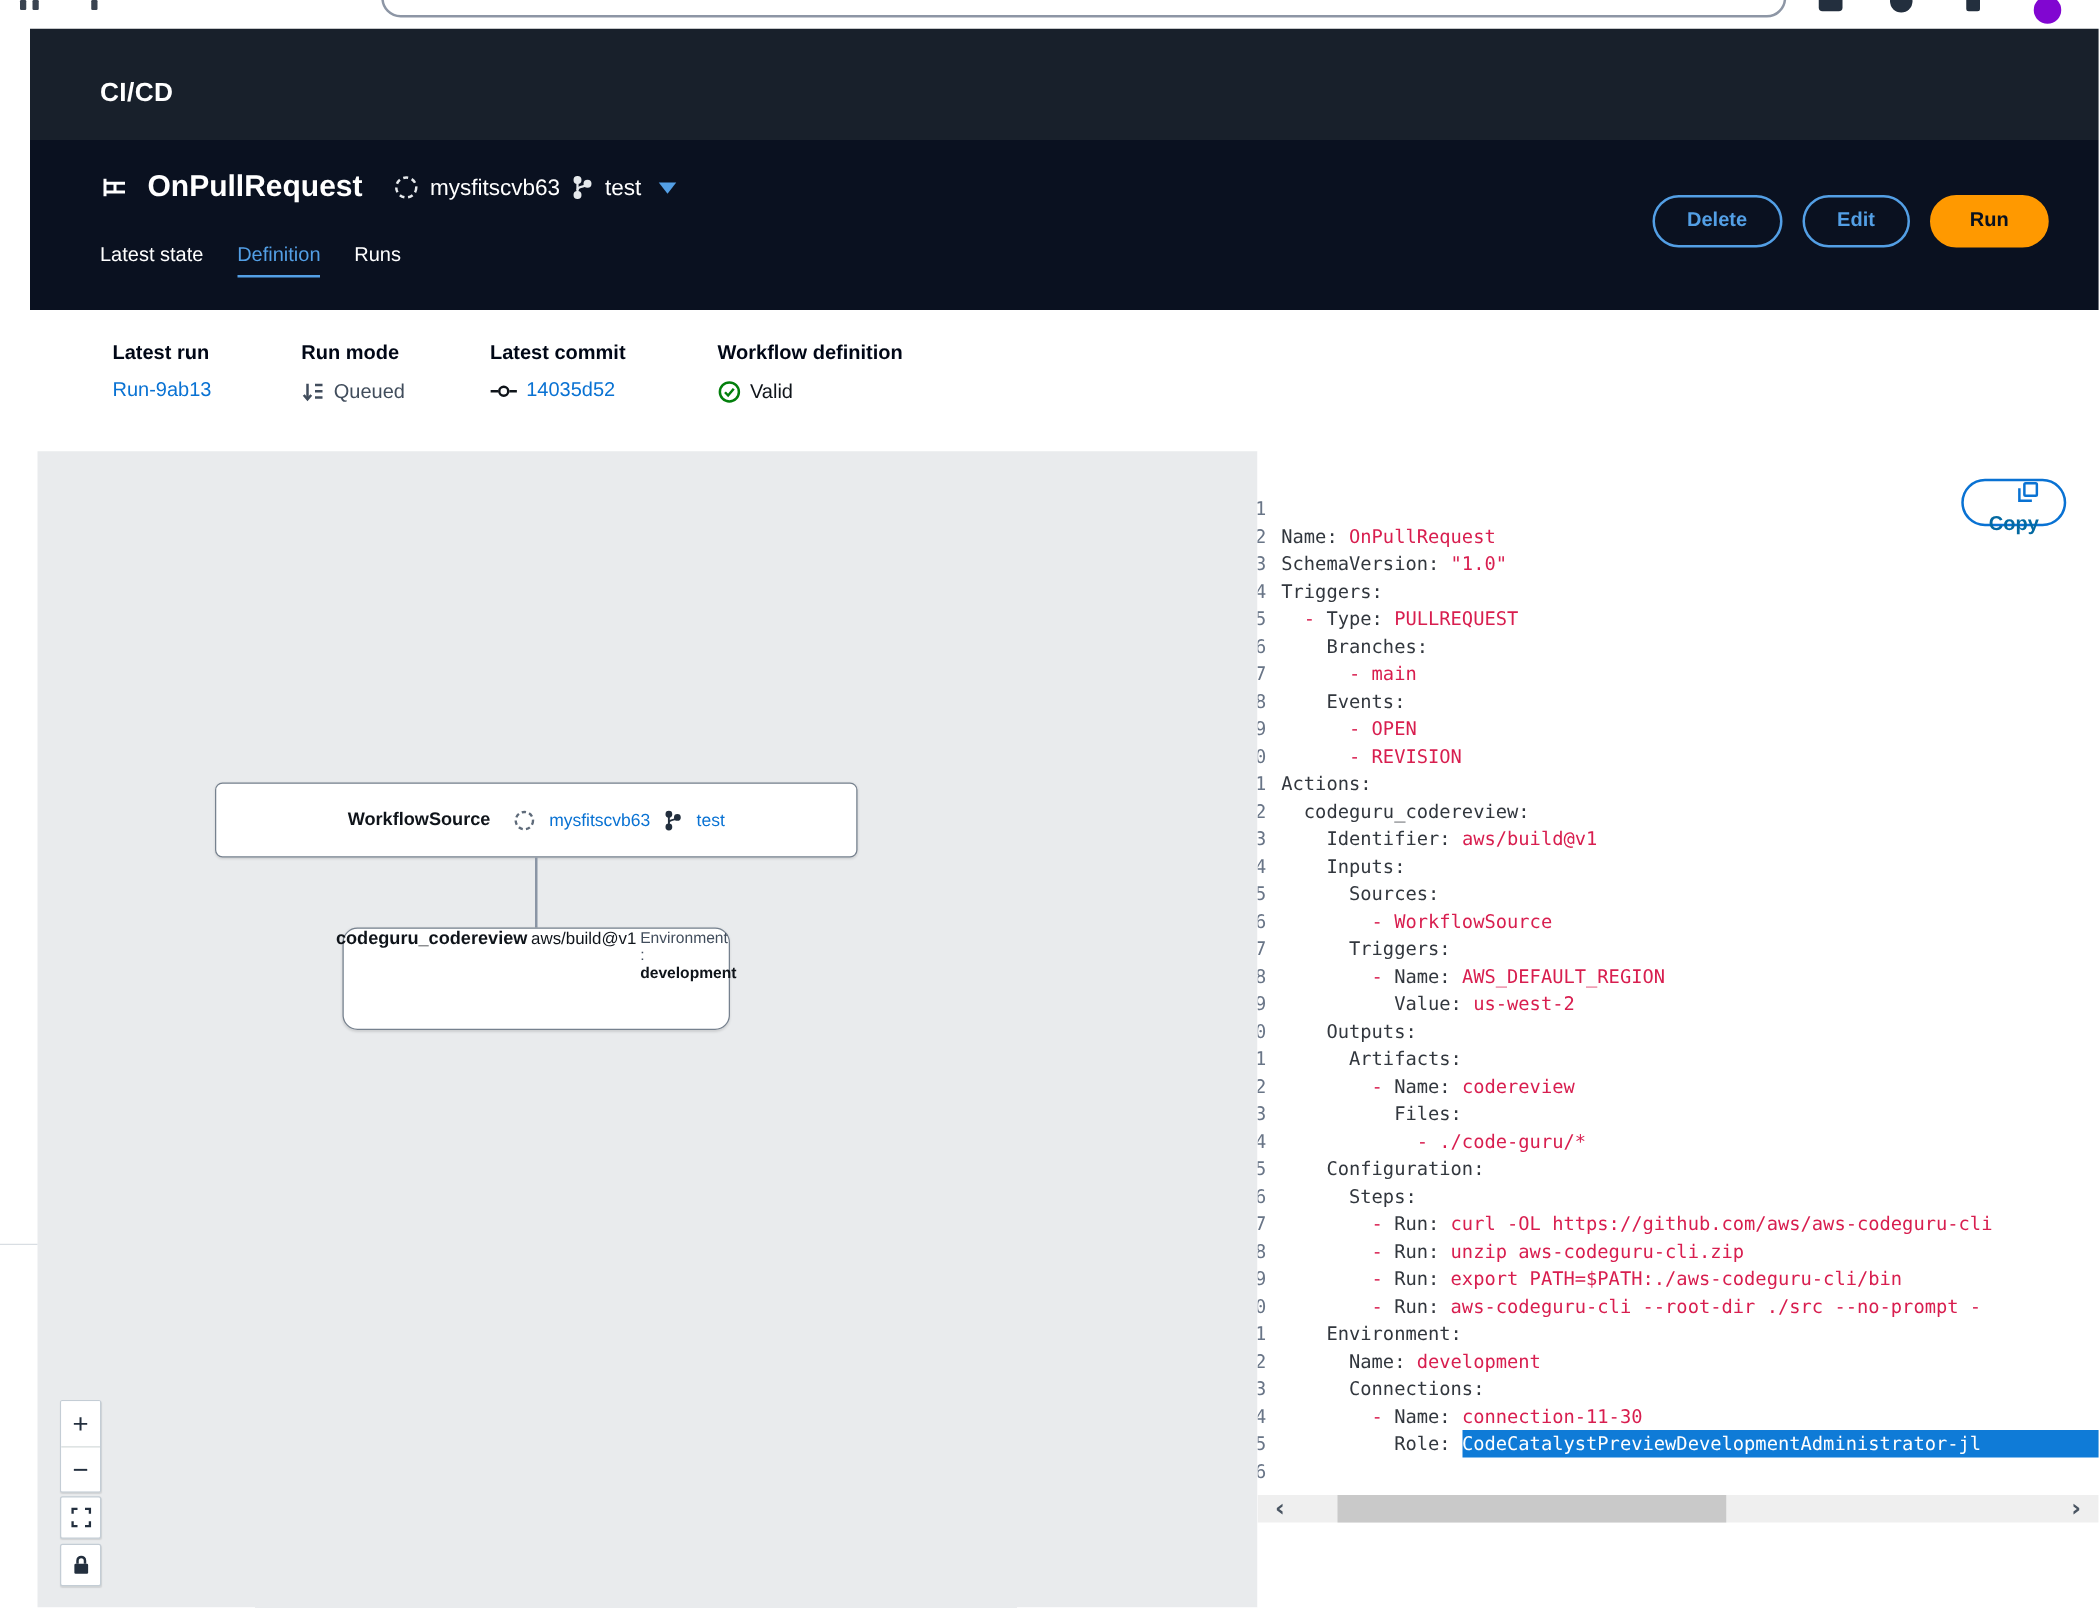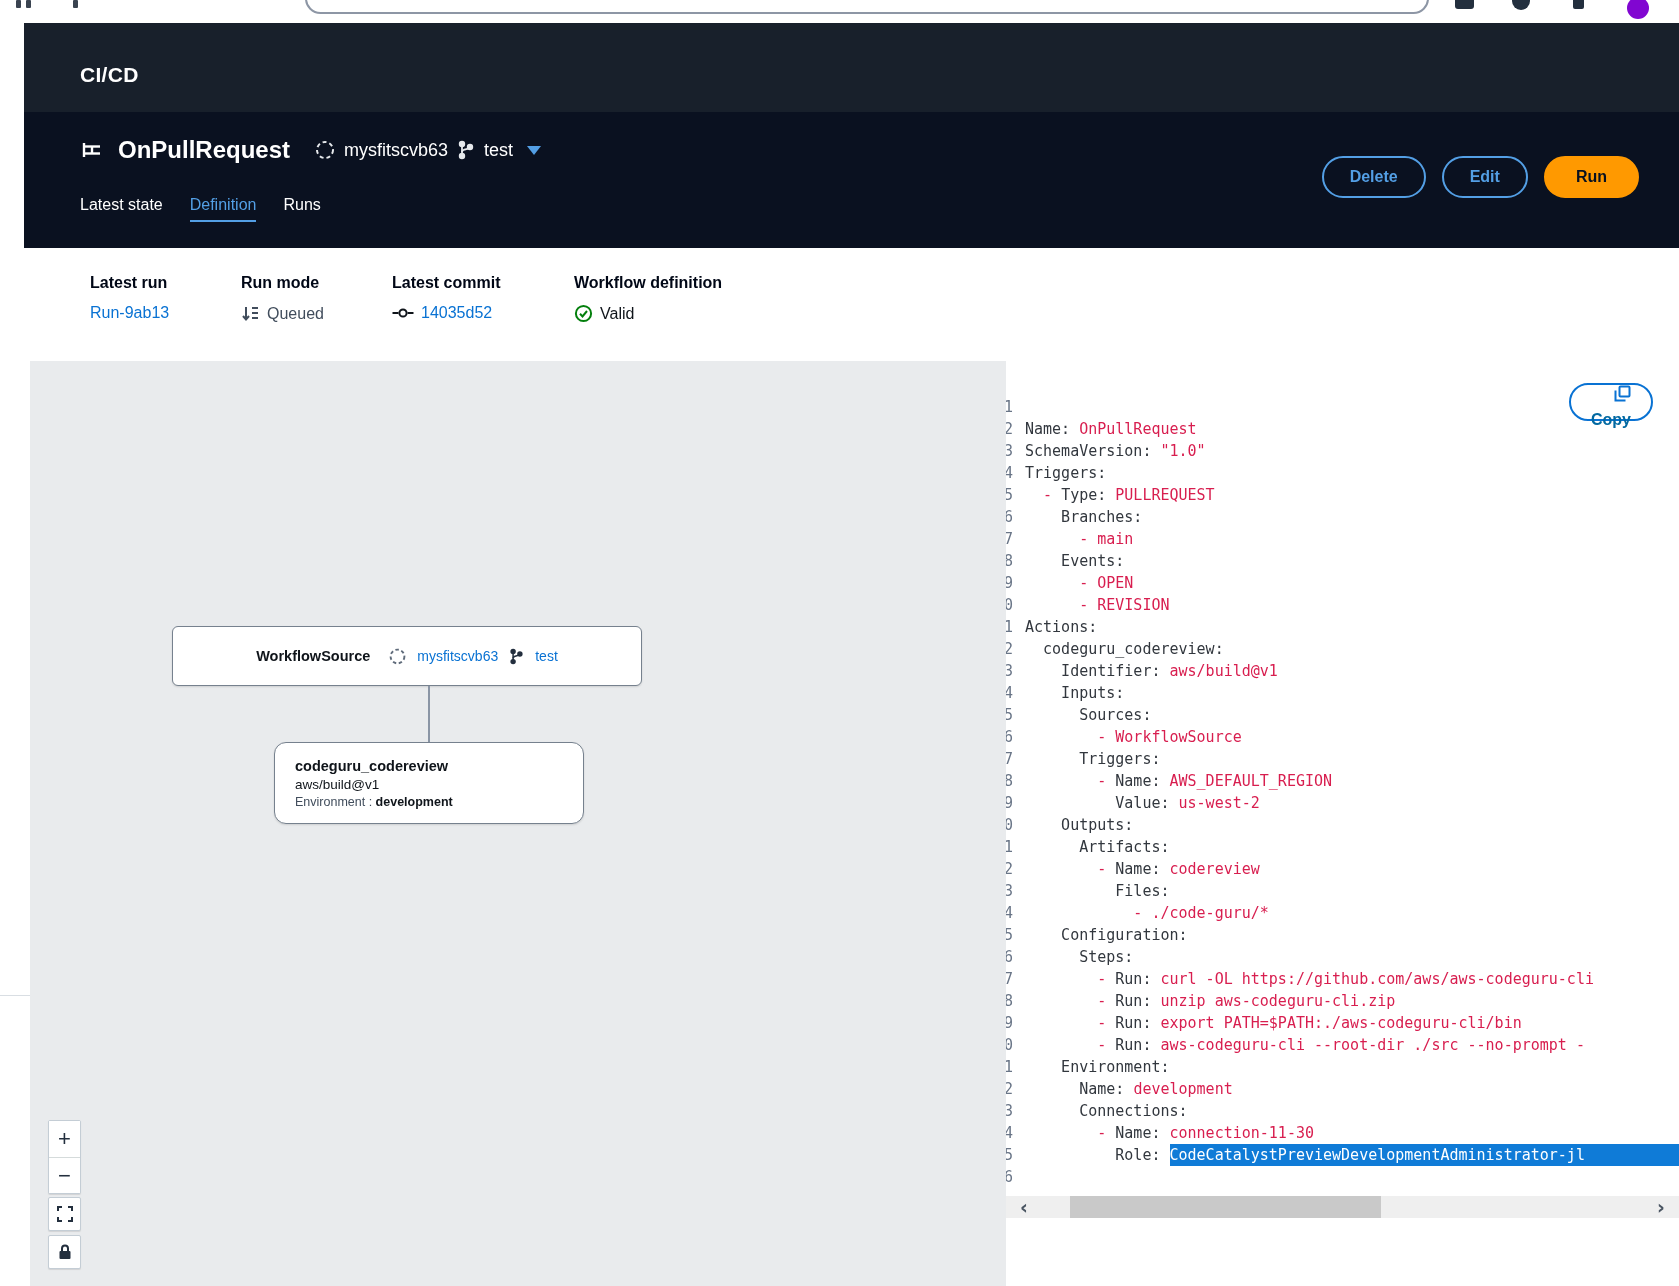--- a/index.html
+++ b/index.html
@@ -48,27 +48,27 @@
   .info-col { position:absolute; top:26px; }
   .info-label { font-size:16px; font-weight:700; color:#000716; }
   .info-value { margin-top:12px; display:flex; align-items:center; gap:7px; font-size:16px; color:#414d5c; }
   .link { color:#0972d3; cursor:pointer; }
 
   
   .canvas { position:absolute; left:30px; top:361px; width:976px; height:925px; background:#e9ebed; }
   .gutter-line { position:absolute; left:0; top:995px; width:30px; height:1px; background:#d9dee3; }
 
   .node { position:absolute; background:#fff; border:1px solid #76818e; box-shadow:0 1px 2px rgba(0,0,0,.12); cursor:pointer; }
-  .node-source { left:172px; top:626px; width:470px; height:60px; border-radius:6px;
+  .node-source { left:172px; top:626px; width:514px; height:60px; border-radius:6px;
                  display:flex; align-items:center; justify-content:center; gap:10px; }
   .node-source .ttl { font-size:14.5px; font-weight:700; color:#0f141a; }
   .node-source .lnk { font-size:14px; }
   .edge { position:absolute; left:428px; top:686px; width:2px; height:56px; background:#8a95a5; }
   .node-action { left:274px; top:742px; width:310px; height:82px; border-radius:12px;
-                 display:flex; flex-direction:column; justify-content:center; gap:3px; padding:0 20px; }
+                 display:flex; flex-direction:row; justify-content:center; gap:3px; padding:0 20px; }
   .node-action .ttl { font-size:14.5px; font-weight:700; color:#0f141a; }
   .node-action .sub { font-size:13.5px; color:#0f141a; }
   .node-action .env { font-size:12.5px; color:#414d5c; }
   .node-action .env b { color:#0f141a; }
 
   
   .zoomctl { position:absolute; left:48px; width:33px; background:#fff; border:1px solid #c4cdd5;
              border-radius:2px; box-shadow:0 1px 1px rgba(0,0,0,.1); display:flex; flex-direction:column; cursor:pointer; }
   .zoomctl .zbtn { height:36px; display:flex; align-items:center; justify-content:center;
                    font-size:22px; color:#232f3e; background:#fff; border:none; cursor:pointer; }

